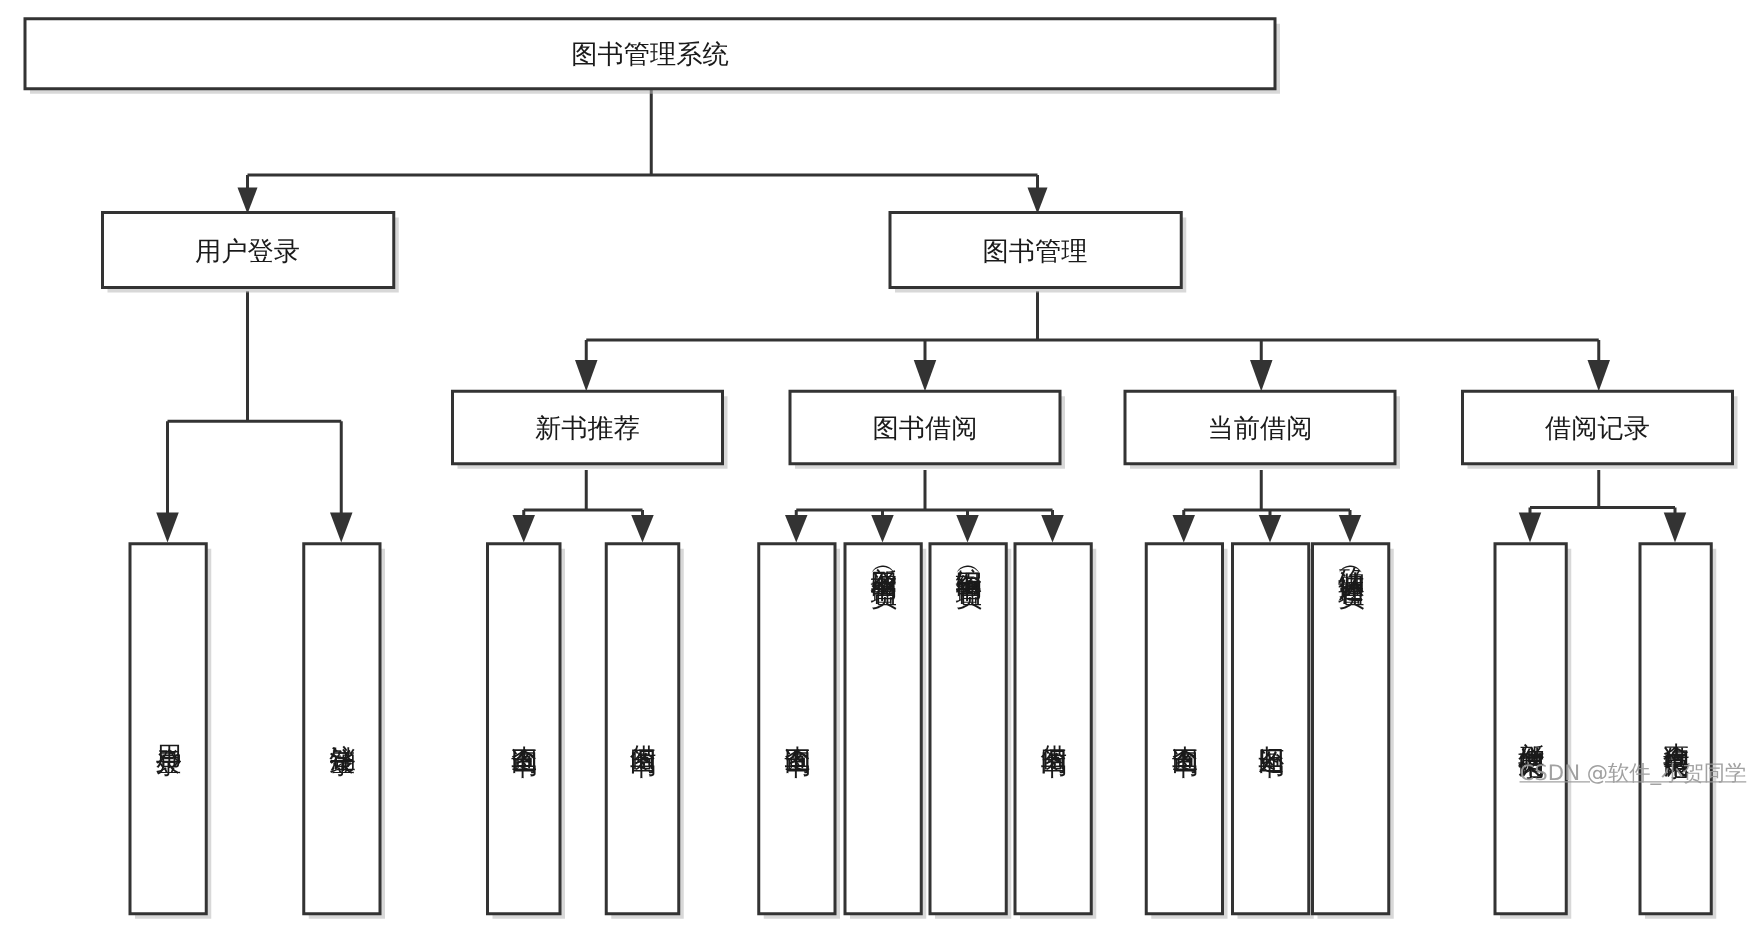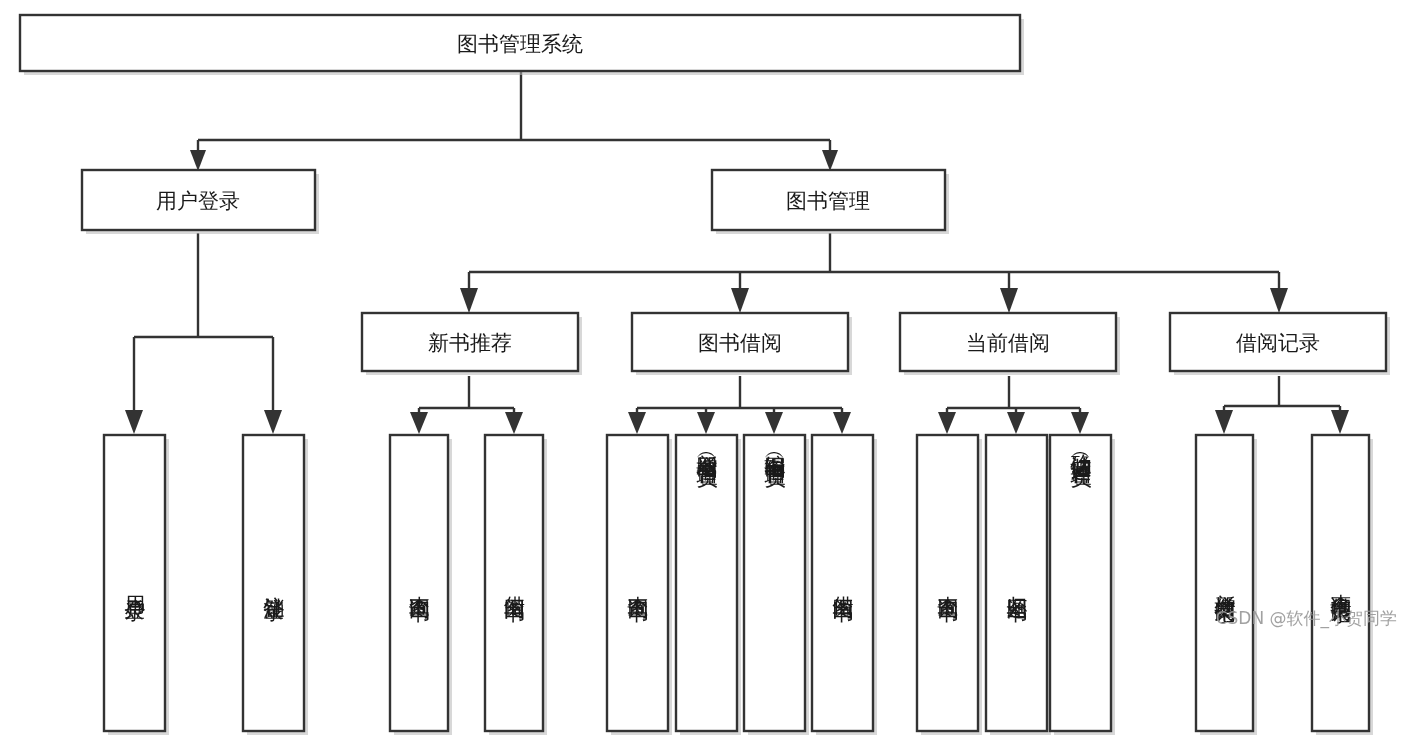--- a/index.html
+++ b/index.html
@@ -72,20 +72,21 @@
   .watermark {
     position: absolute;
     right: 8px;
     bottom: 6px;
     font-family: "DejaVu Sans", "Liberation Sans", sans-serif;
     font-size: 17px;
     color: #9a9a9a;
     opacity: 0.92;
     white-space: nowrap;
     pointer-events: none;
+    text-decoration: underline;
   }
 </style>
 </head>
 <body>
 
 <div id="diagram-root">
 
   <svg class="flow" viewBox="0 0 1405 747">
 
     <g>

